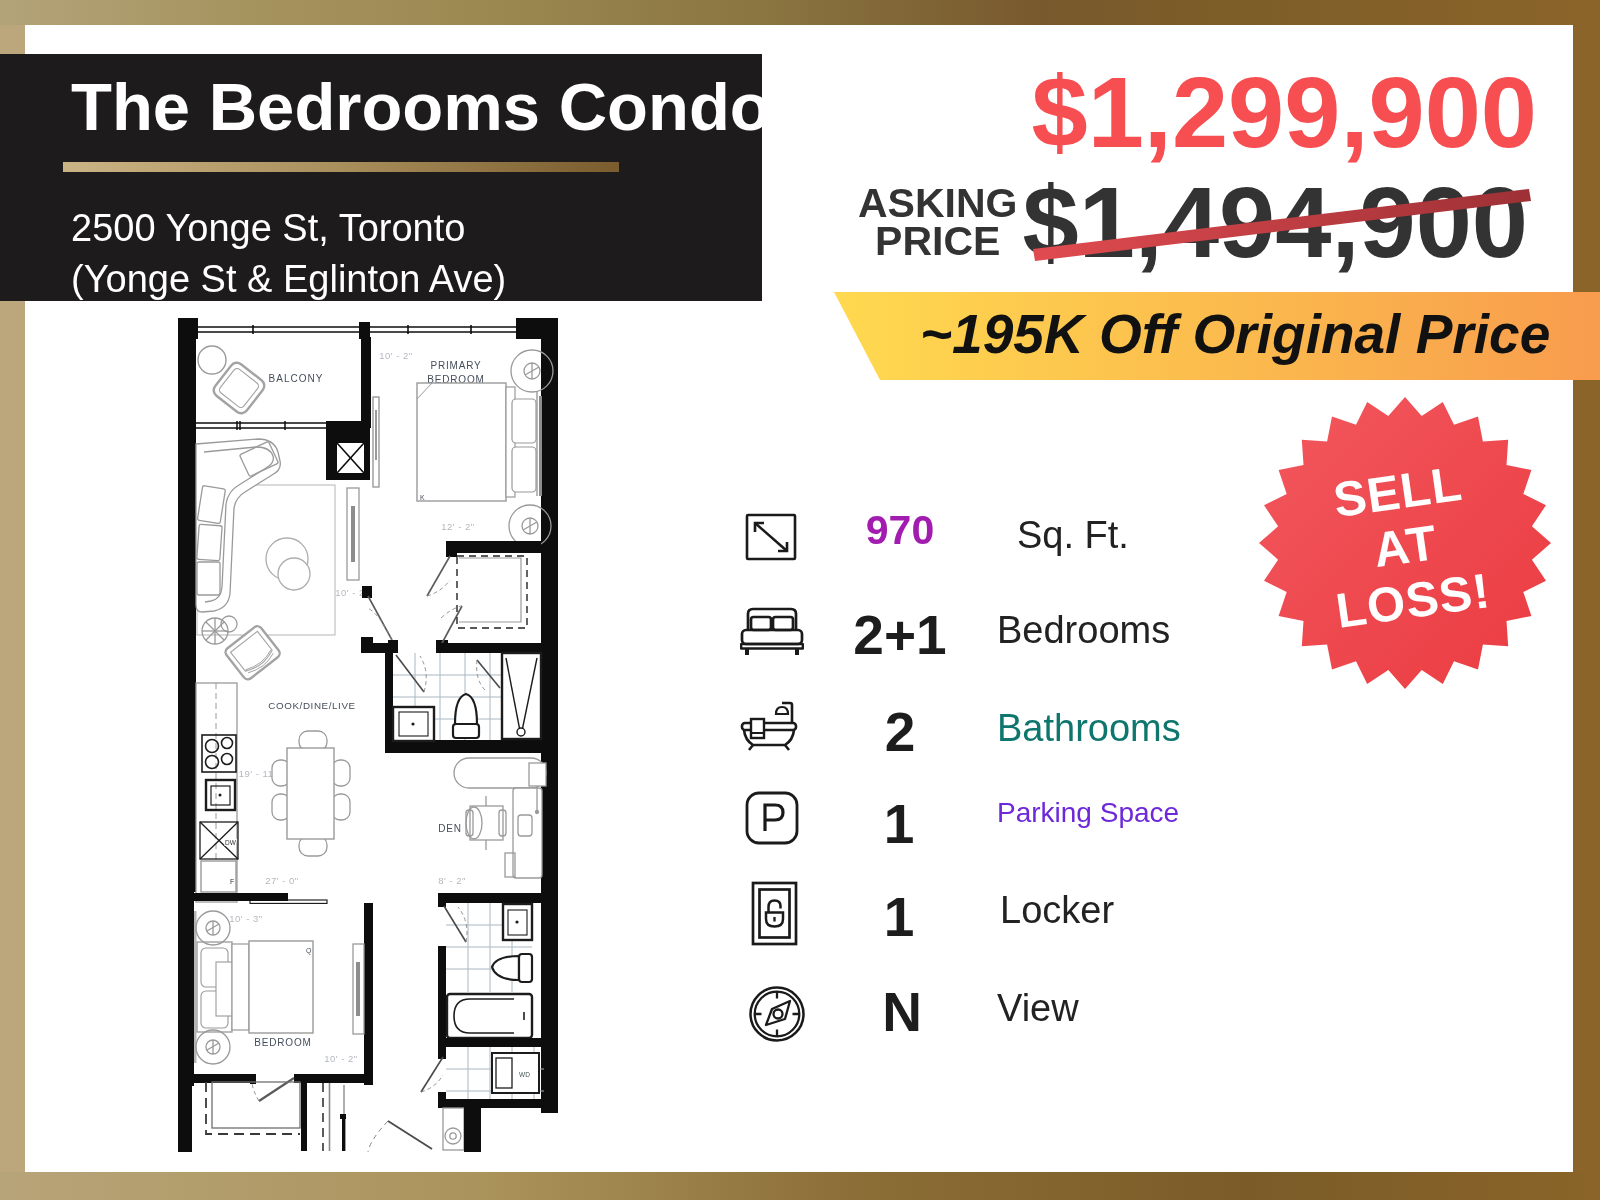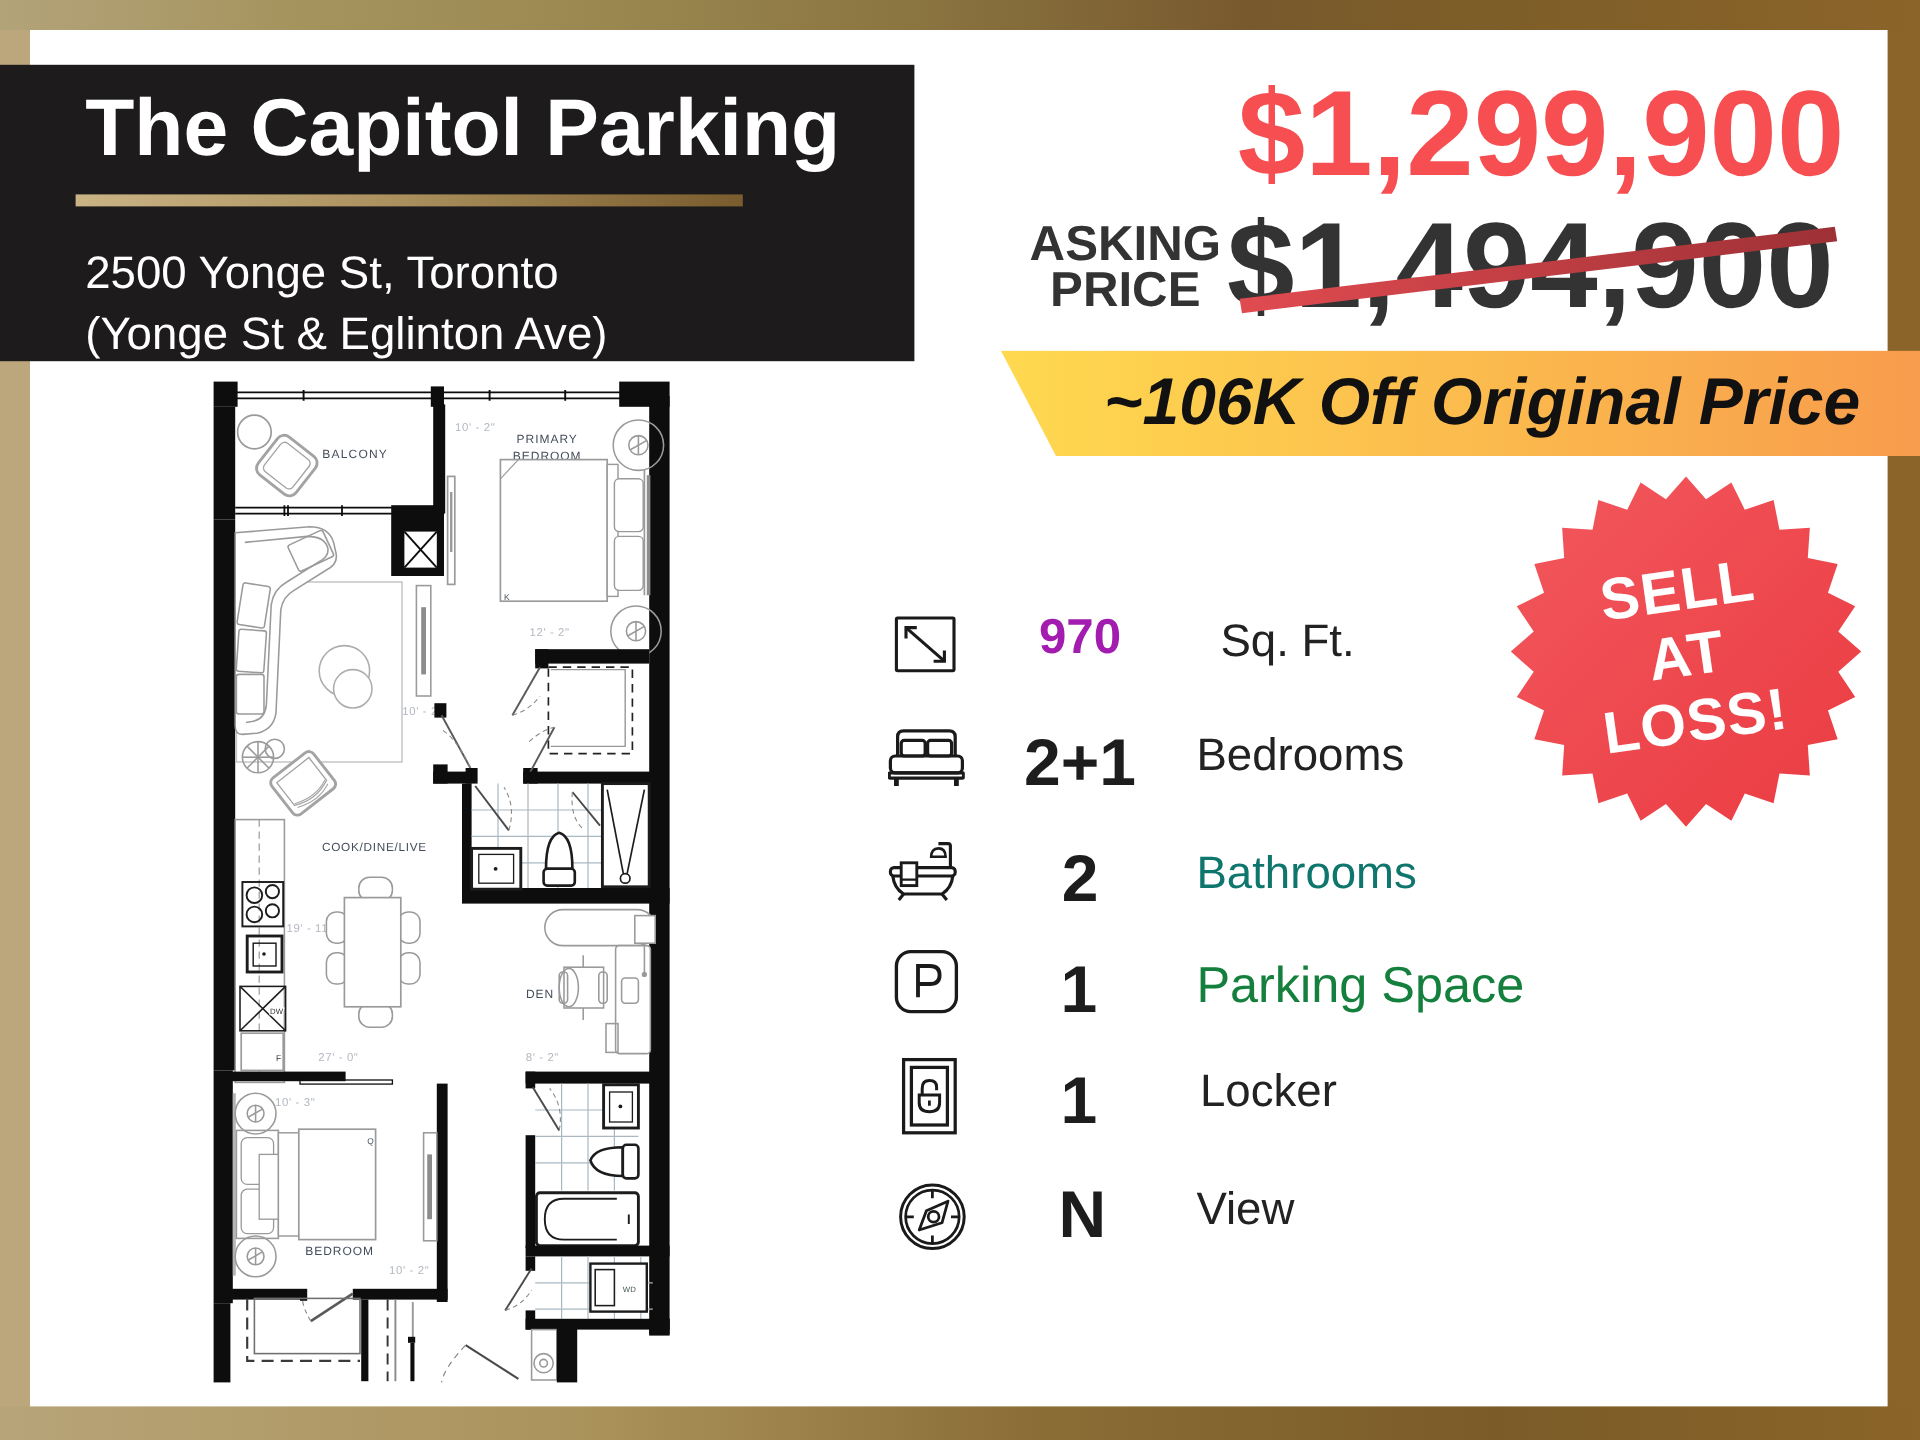--- a/index.html
+++ b/index.html
@@ -13,21 +13,21 @@
 <div class="abs" style="left:0;top:0;width:1600px;height:25px;background:linear-gradient(90deg,#b3a379 0%,#a6945f 15%,#9a8750 32%,#8a7440 48%,#78592e 65%,#7c5d28 75%,#8b6429 100%);"></div>
 
 <div class="abs" style="left:0;top:25px;width:25px;height:1150px;background:#bca77c;"></div>
 
 <div class="abs" style="left:1573px;top:25px;width:27px;height:1150px;background:#8a6429;"></div>
 
 <div class="abs" style="left:0;top:1172px;width:1600px;height:28px;background:linear-gradient(90deg,#b7a478 0%,#ab935c 30%,#8a6c35 55%,#7b5c28 78%,#8a6428 100%);"></div>
 
 <div class="abs" style="left:0;top:54px;width:762px;height:247px;background:#1d1b1b;"></div>
 
-<div class="abs" style="left:71px;top:68px;width:680px;font-weight:bold;font-size:67px;letter-spacing:0px;color:#ffffff;white-space:nowrap;">The Capitol Parking</div>
+<div class="abs" style="left:71px;top:68px;width:680px;font-weight:bold;font-size:67px;letter-spacing:0px;color:#ffffff;white-space:nowrap;">The Bedrooms Condos</div>
 
 <div class="abs" style="left:63px;top:162px;width:556px;height:10px;background:linear-gradient(90deg,#cab385 0%,#a98f5c 50%,#7a5c2e 100%);"></div>
 
 <div class="abs" style="left:71px;top:203px;font-size:38px;line-height:51px;color:#ffffff;white-space:nowrap;">2500 Yonge St, Toronto<br>(Yonge St &amp; Eglinton Ave)</div>
 
 <div class="abs" style="left:1537px;top:55px;transform:translateX(-100%);font-weight:bold;font-size:101px;color:#f74e52;white-space:nowrap;">$1,299,900</div>
 
 <div class="abs" style="left:858px;top:184px;font-weight:bold;font-size:41px;line-height:38px;color:#333333;text-align:center;">ASKING<br>PRICE</div>
 
 <div class="abs" style="left:1528px;top:165px;transform:translateX(-100%);font-weight:bold;font-size:101px;color:#333333;white-space:nowrap;">$1,494,900</div>
@@ -37,21 +37,21 @@
       <linearGradient id="strk" x1="0" y1="0" x2="1" y2="0">
     <stop offset="0" stop-color="#e04b50"></stop>
         <stop offset="1" stop-color="#9e3136"></stop>
   </linearGradient>
     </defs>
   <polygon points="13,69 509,9 511,21 15,81" fill="url(#strk)"></polygon>
 </svg>
 
 <div class="abs" style="left:834px;top:292px;width:766px;height:88px;background:linear-gradient(90deg,#ffd94f 0%,#fbb94d 55%,#f89c4d 100%);clip-path:polygon(0 0,766px 0,766px 88px,46px 88px);"></div>
 
-<div class="abs" style="left:920px;top:302px;font-weight:bold;font-style:italic;font-size:55px;color:#111111;white-space:nowrap;">~106K Off Original Price</div>
+<div class="abs" style="left:920px;top:302px;font-weight:bold;font-style:italic;font-size:55px;color:#111111;white-space:nowrap;">~195K Off Original Price</div>
 
 <svg class="abs" style="left:1259px;top:397px;" width="292" height="292" viewBox="0 0 292 292">
   <defs>
       <linearGradient id="burst" x1="0" y1="0" x2="1" y2="1">
     <stop offset="0" stop-color="#f2585e"></stop>
         <stop offset="1" stop-color="#ea3b41"></stop>
   </linearGradient>
     </defs>
   <path id="star" fill="url(#burst)" d="M146.0,0.0L162.7,19.1L183.8,5.0L195.0,27.7L219.0,19.6L223.9,44.5L249.2,42.8L247.5,68.1L272.4,73.0L264.3,97.0L287.0,108.2L272.9,129.3L292.0,146.0L272.9,162.7L287.0,183.8L264.3,195.0L272.4,219.0L247.5,223.9L249.2,249.2L223.9,247.5L219.0,272.4L195.0,264.3L183.8,287.0L162.7,272.9L146.0,292.0L129.3,272.9L108.2,287.0L97.0,264.3L73.0,272.4L68.1,247.5L42.8,249.2L44.5,223.9L19.6,219.0L27.7,195.0L5.0,183.8L19.1,162.7L0.0,146.0L19.1,129.3L5.0,108.2L27.7,97.0L19.6,73.0L44.5,68.1L42.8,42.8L68.1,44.5L73.0,19.6L97.0,27.7L108.2,5.0L129.3,19.1Z"></path>
   <g fill="#ffffff" font-family="Liberation Sans, sans-serif" font-weight="bold" font-size="49" letter-spacing="1" text-anchor="middle" transform="rotate(-8 146 146)">
@@ -112,21 +112,21 @@
 <div class="abs" style="left:745px;top:791px;">
   
   <svg width="54" height="54" viewBox="0 0 54 54" fill="none" stroke="#1a1a1a" stroke-width="2.8">
     <rect x="2" y="2" width="50" height="50" rx="12"></rect>
     <path d="M20 40 L20 14 L30 14 Q38 14 38 21.5 Q38 29 30 29 L20 29" stroke-width="3.2"></path>
   </svg>
 </div>
 
 <div class="abs" style="left:899px;top:792px;transform:translateX(-50%);font-weight:bold;font-size:55px;color:#1d1d1d;">1</div>
 
-<div class="abs" style="left:997px;top:797px;font-size:42px;color:#15803d;">Parking Space</div>
+<div class="abs" style="left:997px;top:797px;font-size:28px;color:#6d28d9;">Parking Space</div>
 
 <div class="abs" style="left:751px;top:881px;">
   
   <svg width="47" height="65" viewBox="0 0 47 65" fill="none" stroke="#1a1a1a" stroke-width="2.7">
     <rect x="2" y="2" width="43" height="61"></rect>
     <rect x="8.5" y="8.5" width="30" height="48"></rect>
     <path d="M17.5 31 L17.5 26 Q17.5 19.5 23.5 19.5 Q29.5 19.5 29.5 25 L29.5 27.5" stroke-width="2.5"></path>
     <path d="M15 31.5 L32 31.5 L32 38 Q32 45.5 23.5 45.5 Q15 45.5 15 38 Z" stroke-width="2.5"></path>
     <line x1="23.5" y1="36" x2="23.5" y2="40.5" stroke-width="2.3"></line>
   </svg>

